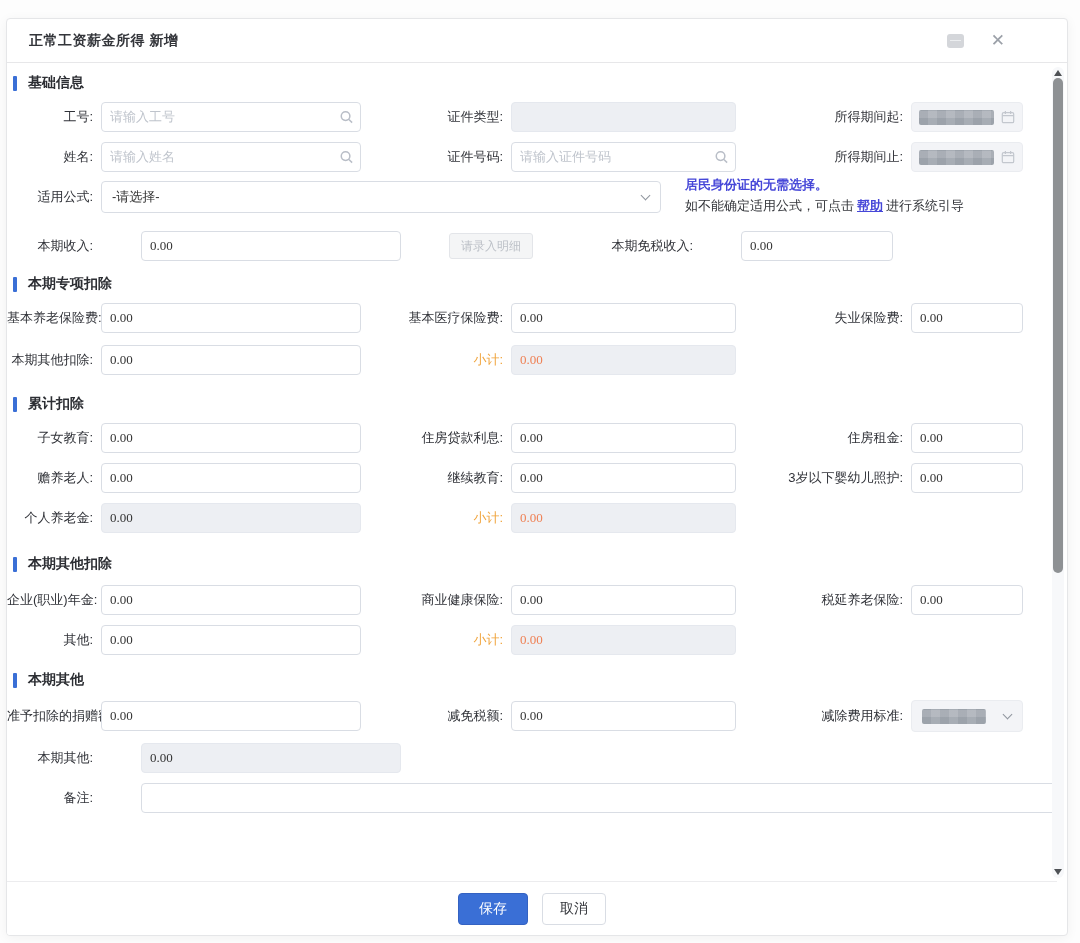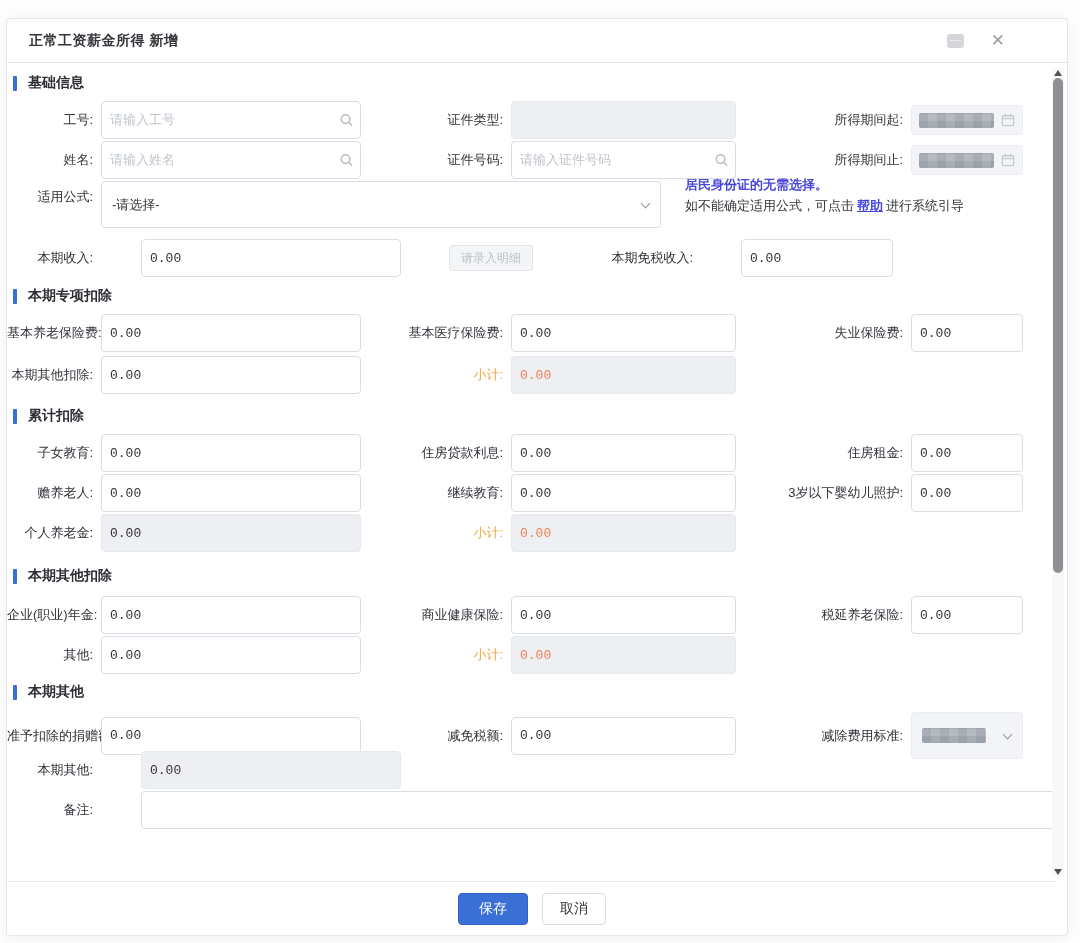--- a/index.html
+++ b/index.html
@@ -22,37 +22,37 @@
   .sec .bar { width:4px; height:15px; background:#3a6fd6; border-radius:1px; }
   .sec .t { font-size:14px; font-weight:600; color:#2c2e33; }
   .s-basic{margin-top:10px} .s-income{margin-top:2px;margin-bottom:10px} .s-special{margin-top:12px}
   .s-cumul{margin-top:18px} .s-otherded{margin-top:20px;margin-bottom:10px} .s-other{margin-top:14px;margin-bottom:10px}
 
   
   .row6 { display:grid; grid-template-columns:94px 260px 150px 225px 175px 112px; align-items:center; height:32px; margin-bottom:8px; }
   .mb10{margin-bottom:10px} .mb12{margin-bottom:12px}
   .lbl { font-size:13px; color:#303238; text-align:right; padding-right:8px; white-space:nowrap; }
   .lbl-orange { color:#f0a43c; }
-  .inp { width:100%; height:38px; border:1px solid #d9dde4; border-radius:4px; padding:8px 8px; font-size:13px;
-         font-family:Liberation Mono, monospace; color:#333; background:#fff; outline:none; }
+  .inp { width:100%; height:30px; border:1px solid #d9dde4; border-radius:4px; padding:8px 8px; font-size:13px;
+         font-family:Liberation Serif, serif; color:#333; background:#fff; outline:none; }
   .inp::placeholder { color:#bfc4cc; }
   .ro { background:#edeff3; border-color:#e5e8ee; }
   .val-orange { color:#ef8054; }
   .has-icon { position:relative; }
   .has-icon .inp { padding-right:28px; }
   .icon-right { position:absolute; right:7px; top:50%; transform:translateY(-50%); display:flex; cursor:pointer; }
 
   .datebox { height:30px; background:#f3f4f7; border:1px solid #eaecf0; border-radius:4px; display:flex;
              align-items:center; padding:0 7px; cursor:pointer; }
   .redact { height:15px; flex:1; margin-right:7px; border-radius:2px;
             background:repeating-linear-gradient(90deg,#c6cacf 0 9px,#d4d7db 9px 18px),
                        repeating-linear-gradient(0deg,#c9cdd2 0 7px,#dadce0 7px 14px);
             background-blend-mode:multiply; filter:blur(.7px); }
 
-  .selectbox { position:relative; height:47px; border:1px solid #d9dde4; border-radius:4px; background:#fff;
+  .selectbox { position:relative; height:32px; border:1px solid #d9dde4; border-radius:4px; background:#fff;
                display:flex; align-items:center; padding:0 28px 0 10px; font-size:13px; color:#333; cursor:pointer; }
   .selectbox.ro { background:#f3f4f7; border-color:#eaecf0; }
   .chev { position:absolute; right:11px; top:50%; width:7px; height:7px; margin-top:-5px;
           border-right:1.5px solid #8f959e; border-bottom:1.5px solid #8f959e; transform:rotate(45deg); }
 
   
   .row-formula { display:grid; grid-template-columns:94px 560px 1fr; align-items:start; margin-bottom:14px; }
   .row-formula .lbl { line-height:32px; }
   .hint { margin-left:24px; margin-top:-7px; font-size:13px; line-height:21px; white-space:nowrap; }
   .hint .l1 { color:#4647d8; font-weight:700; }

